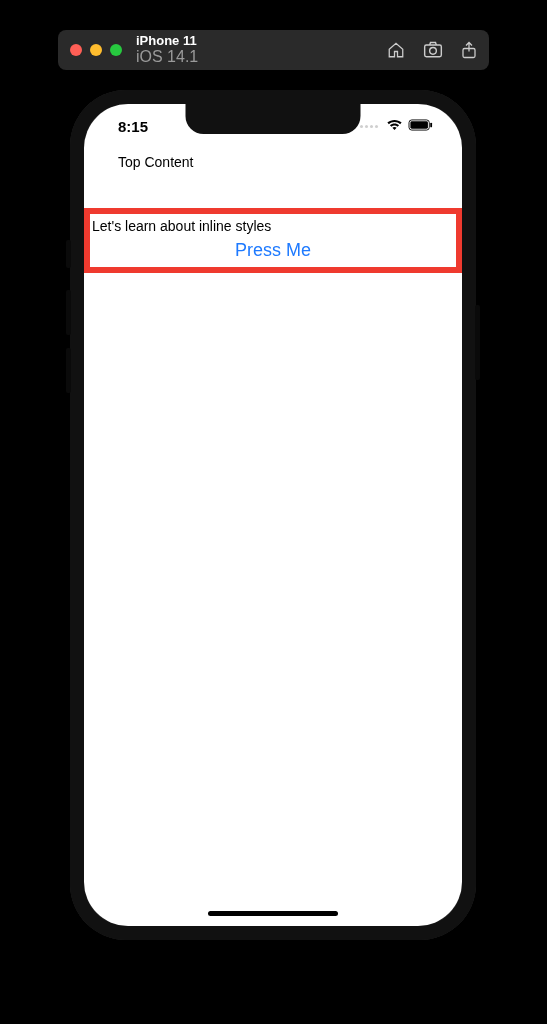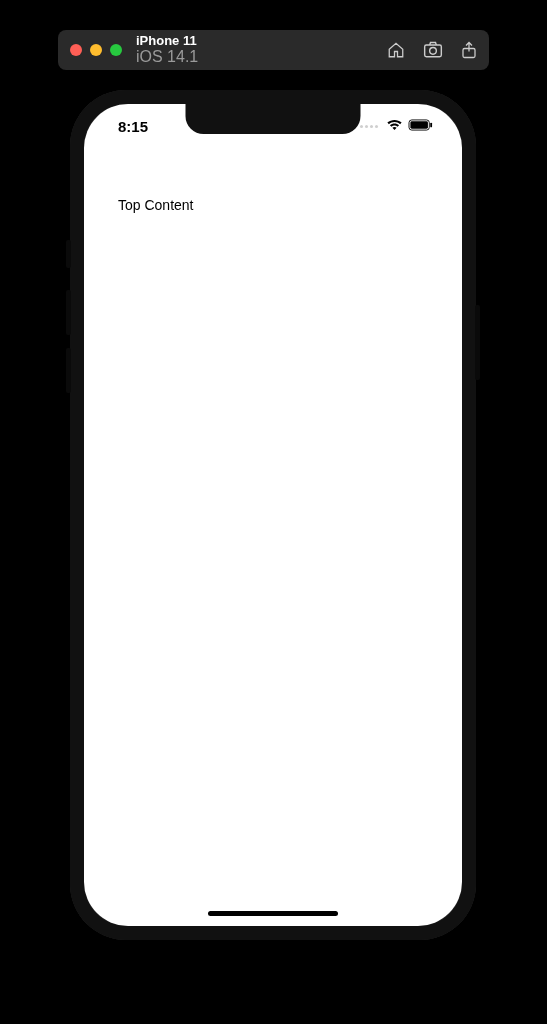--- a/index.html
+++ b/index.html
@@ -87,21 +87,20 @@
       z-index: 3;
     }
     .status-time { font-weight: 600; font-size: 15px; }
     .status-right { display: flex; align-items: center; gap: 5px; }
     .dots { display:flex; gap:2px; margin-right:3px;}
     .dots span{ width:3px;height:3px;border-radius:50%;background:#cfcfcf;}
 
     
     .content {
       padding-top: 6px;
-      margin-top: 43px;
     }
     .top-content {
       font-size: 14px;
       color: #000;
       padding-left: 34px;
     }
 
     .red-box {
       margin-top: 38px;
       border: 6px solid #ef3a2f;
@@ -198,17 +197,21 @@
               <rect x="2.5" y="2.5" width="19" height="8" rx="1.5" fill="#000"></rect>
               <rect x="24" y="4" width="2" height="5" rx="1" fill="#000"></rect>
             </svg>
         </span>
       </div>
     </div>
 
     <div class="content">
       <div class="top-content">Top Content</div>
 
+      <div class="red-box">
+        <div class="red-box-text">Let's learn about inline styles</div>
+        <div class="press-me">Press Me</div>
+      </div>
     </div>
 
     <div class="home-ind"></div>
   </div>
 </div>
 
 </body></html>

